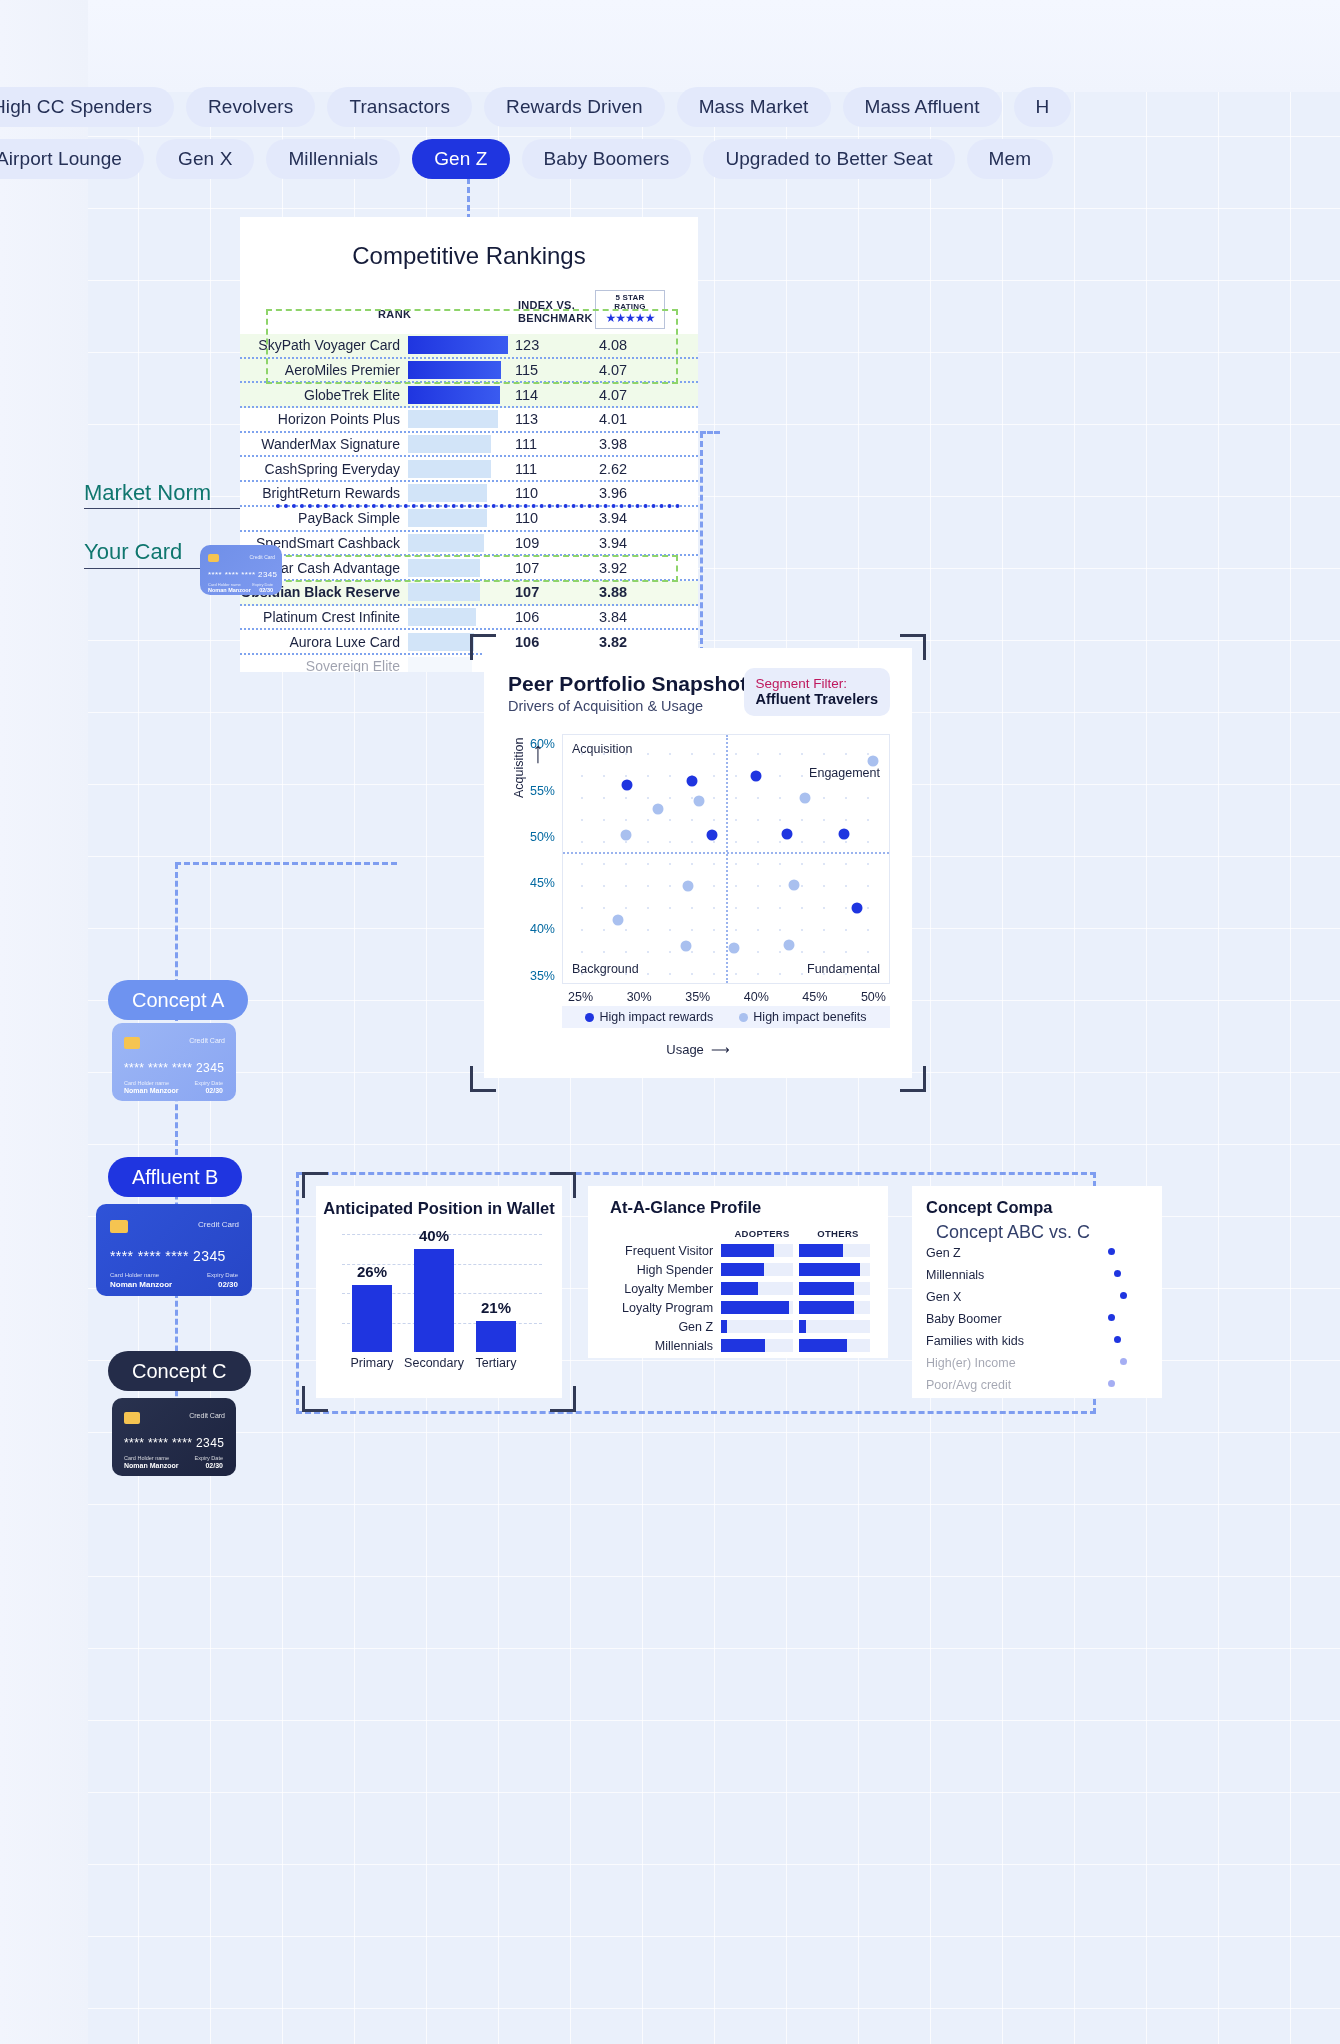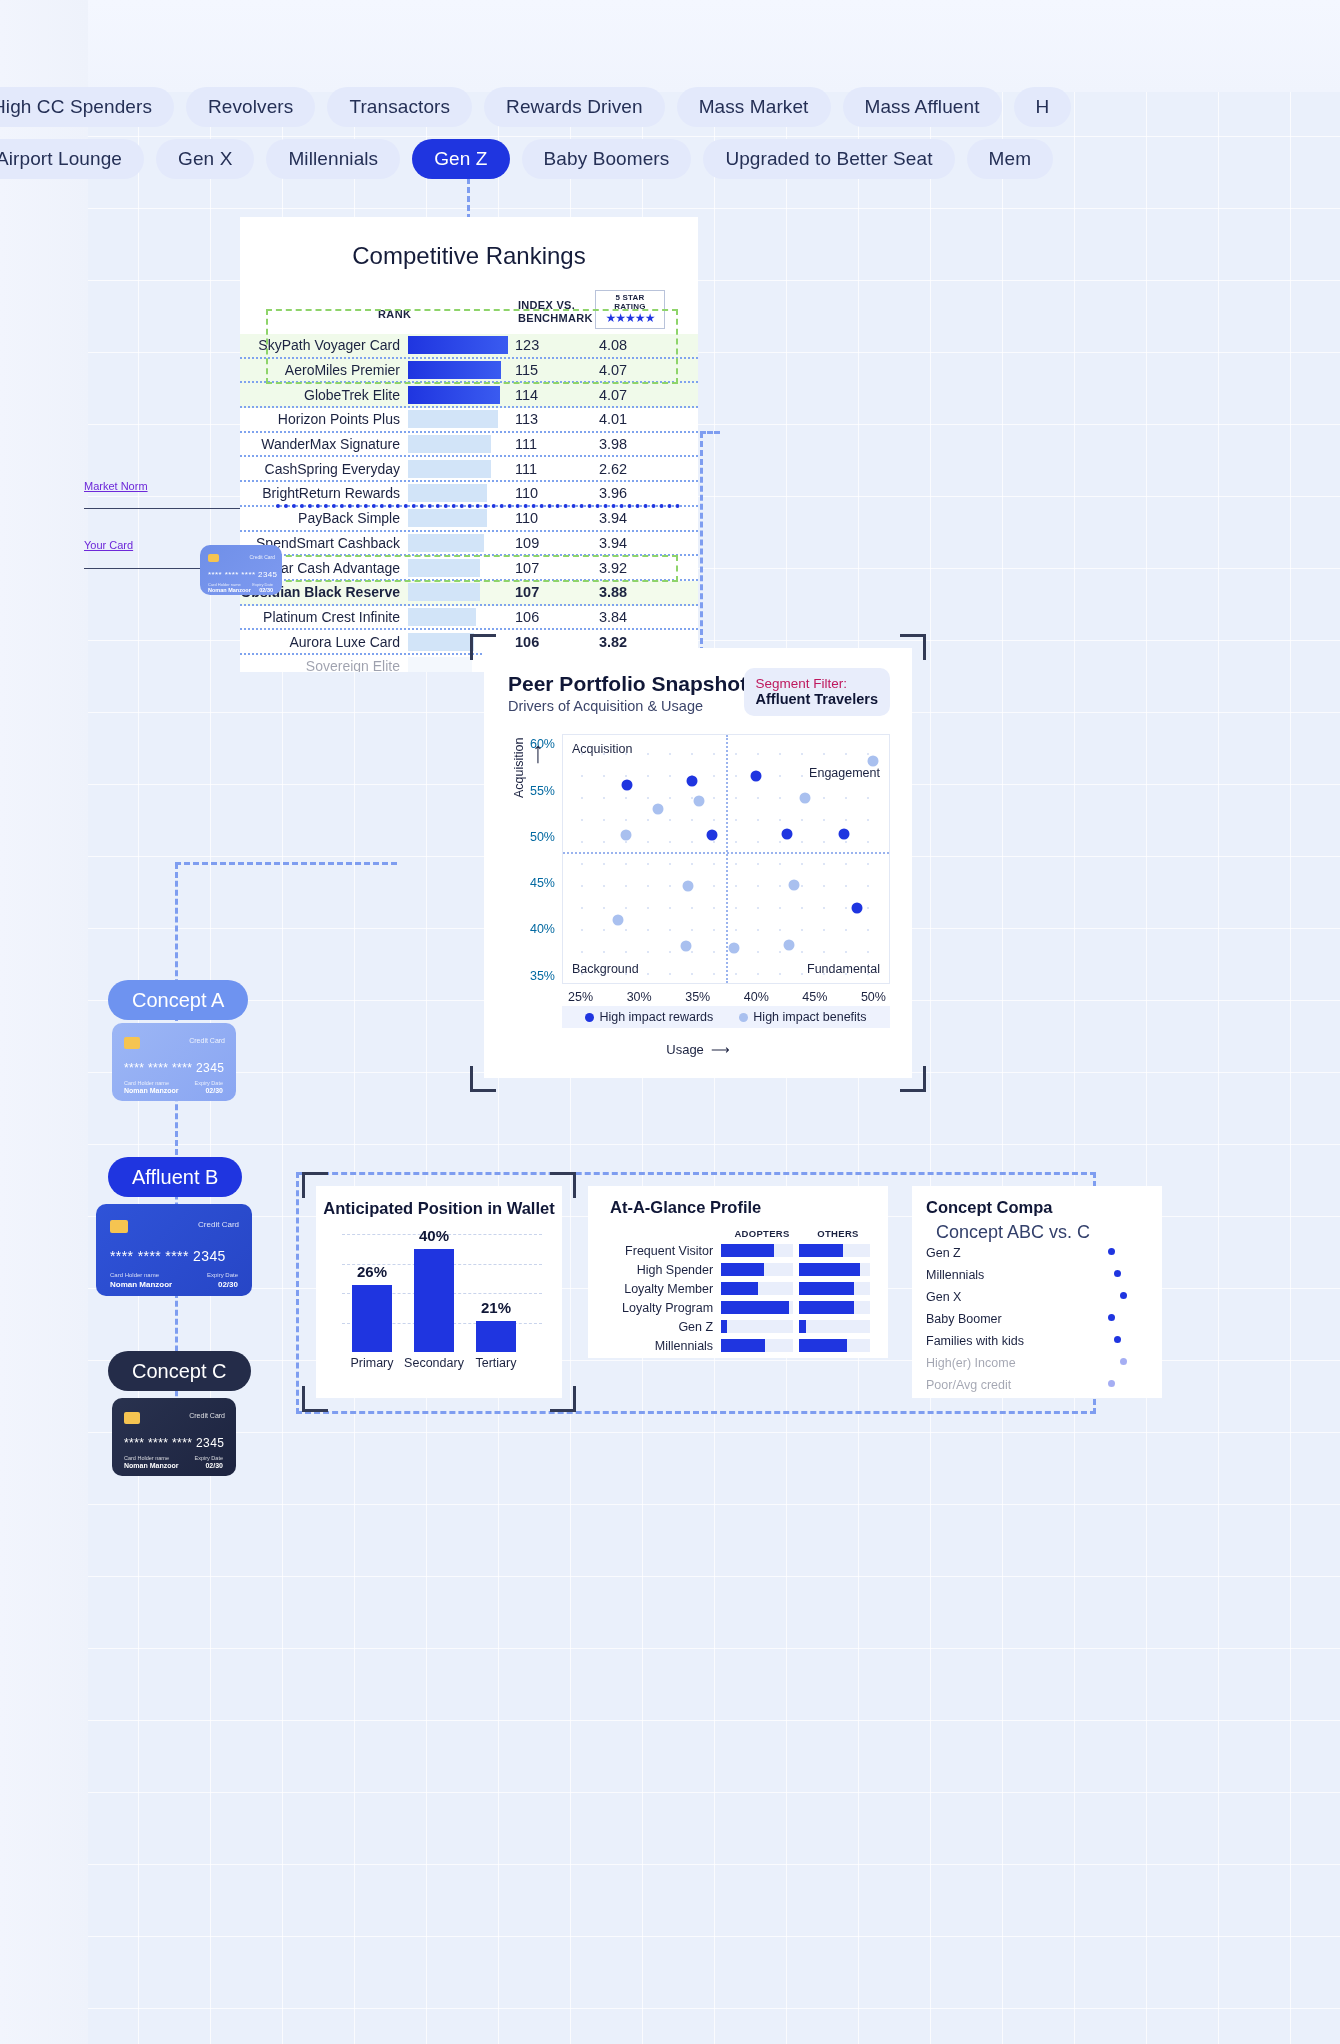--- a/index.html
+++ b/index.html
@@ -77,21 +77,21 @@
   .rank-row .star{ width:86px; text-align:center; font-size:14.5px; }
   .rank-row.topgrp{ background:#f0faea; }
   .rank-row.mine{ background:#f3fbec; }
   .rank-row.mine .nm, .rank-row.mine .val, .rank-row.mine .star{ font-weight:bold; }
   .rank-row.faded{ opacity:.42; }
   #topgrp-outline{ position:absolute; left:266px; top:309px; width:412px; height:75px; border:2px dashed #8ed46a; pointer-events:none; }
   #mine-outline{ position:absolute; left:266px; top:555px; width:412px; height:27px; border:2px dashed #8ed46a; pointer-events:none; }
   #marketnorm-line{ position:absolute; left:276px; top:504px; width:404px; border-top:4px dotted #1f35e0; }
 
   
-  .axis-label{ position:absolute; font-size:11px; color:#6d28d9;text-decoration:underline; }
+  .axis-label{ position:absolute; font-size:22px; color:#0f766e; }
   #market-norm-label{ left:84px; top:480px; }
   #market-norm-rule{ position:absolute; left:84px; top:508px; width:156px; border-top:1.5px solid #3b4566; }
   #your-card-label{ left:84px; top:539px; }
   #your-card-rule{ position:absolute; left:84px; top:568px; width:156px; border-top:1.5px solid #3b4566; }
 
   
   .cc{ position:absolute; border-radius:10px; color:#fff; overflow:hidden; }
   .cc .chip{ position:absolute; width:11px; height:8px; border-radius:2px; background:#f5c451; }
   .cc .brand{ position:absolute; right:7px; font-size:5px; opacity:.85; }
   .cc .num{ position:absolute; font-size:8px; letter-spacing:.4px; }

